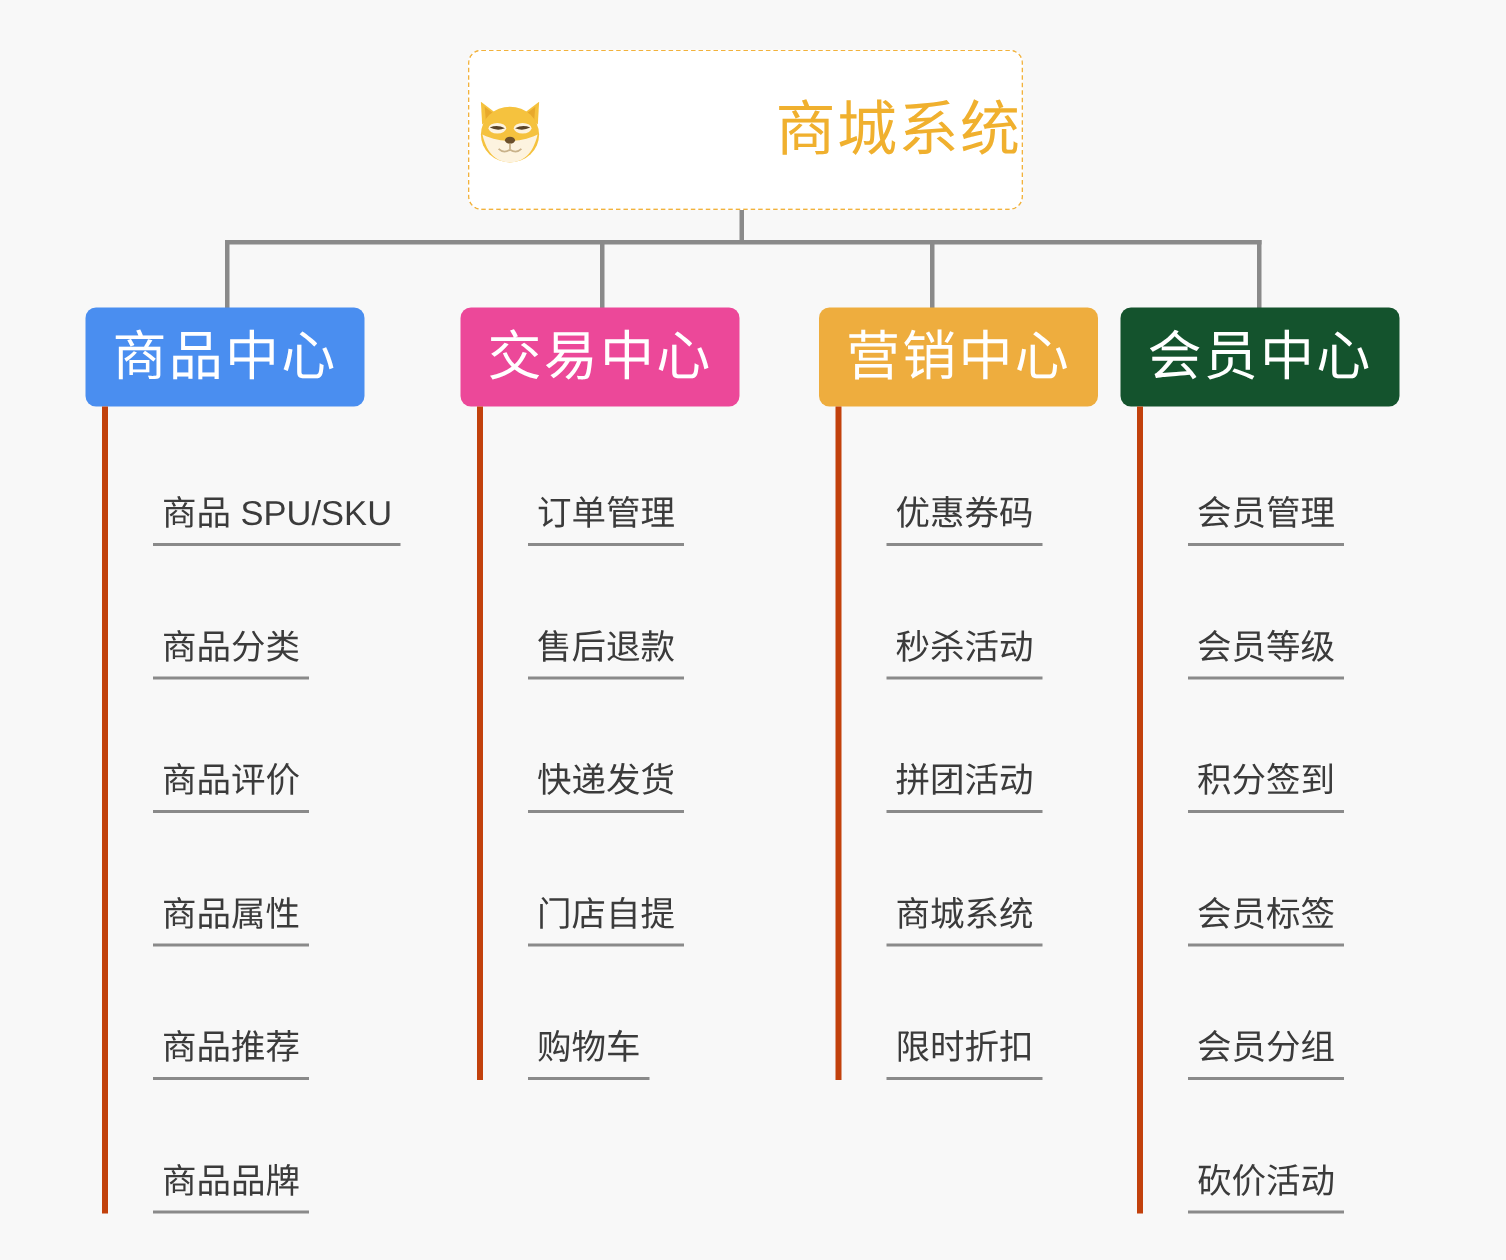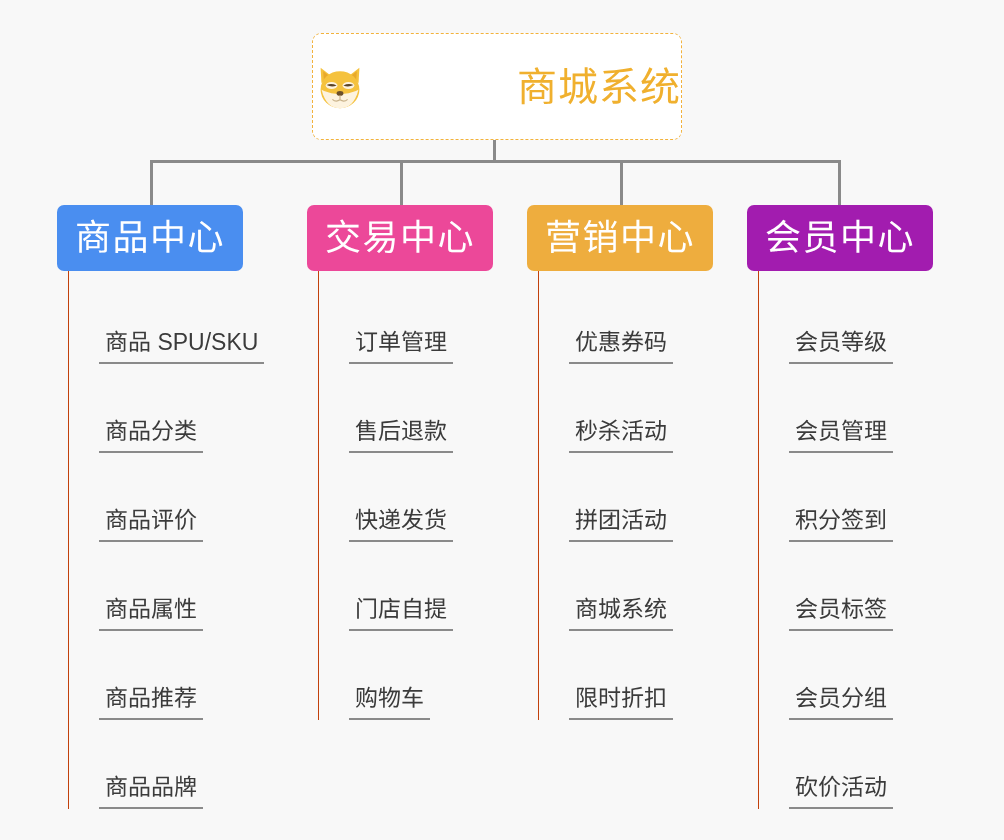--- a/index.html
+++ b/index.html
@@ -96,21 +96,21 @@
     letter-spacing: 1.5px;
     line-height: 1;
     white-space: nowrap;
   }
 
   
   .leaf-list {
     position: relative;
     margin-left: 11px;
     padding-left: 0;
-    border-left: 1px solid #c2410c;
+    border-left: 4px solid #c2410c;
   }
   .leaf {
     position: relative;
     height: 89px;
     display: flex;
     align-items: flex-end;
     box-sizing: border-box;
   }
   .leaf-label {
     display: inline-block;
@@ -199,21 +199,21 @@
         </div>
       <div class="leaf">
           <span class="leaf-label">门店自提</span>
         </div>
       <div class="leaf">
           <span class="leaf-label">购物车</span>
         </div>
     </div>
   </div>
 
-  <div class="branch" id="branch-2" style="left: 527px; width: 186px;">
+  <div class="branch" id="branch-2" style="left: 546px; width: 186px;">
     <div class="branch-header" style="background: rgb(238, 173, 62); width: 186px;">
       <span>营销中心</span>
     </div>
     <div class="leaf-list">
       <div class="leaf">
           <span class="leaf-label">优惠券码</span>
         </div>
       <div class="leaf">
           <span class="leaf-label">秒杀活动</span>
         </div>
@@ -223,31 +223,31 @@
       <div class="leaf">
           <span class="leaf-label">商城系统</span>
         </div>
       <div class="leaf">
           <span class="leaf-label">限时折扣</span>
         </div>
     </div>
   </div>
 
   <div class="branch" id="branch-3" style="left: 747px; width: 186px;">
-    <div class="branch-header" style="background: #a21caf; width: 186px;">
+    <div class="branch-header" style="background: #14532d; width: 186px;">
       <span>会员中心</span>
     </div>
     <div class="leaf-list">
       <div class="leaf">
+          <span class="leaf-label">会员管理</span>
+        </div>
+      <div class="leaf">
           <span class="leaf-label">会员等级</span>
         </div>
       <div class="leaf">
-          <span class="leaf-label">会员管理</span>
-        </div>
-      <div class="leaf">
           <span class="leaf-label">积分签到</span>
         </div>
       <div class="leaf">
           <span class="leaf-label">会员标签</span>
         </div>
       <div class="leaf">
           <span class="leaf-label">会员分组</span>
         </div>
       <div class="leaf">
           <span class="leaf-label">砍价活动</span>

